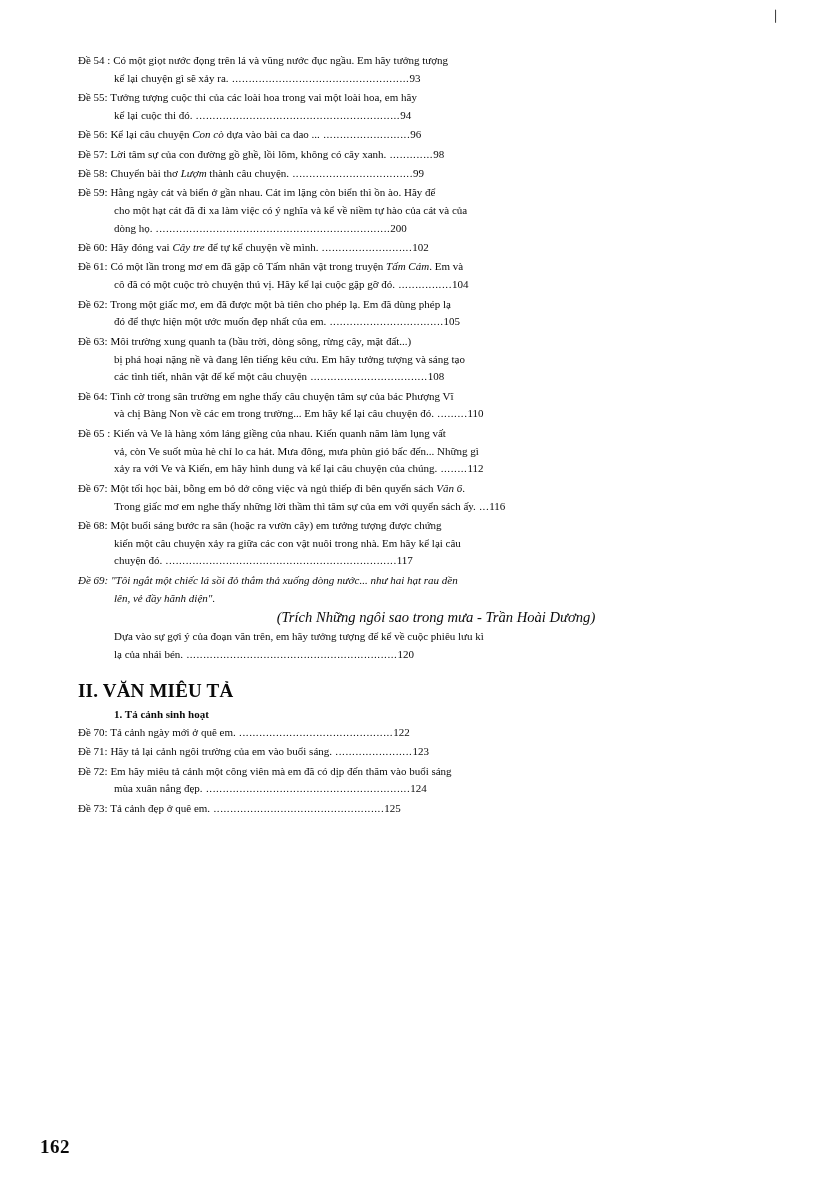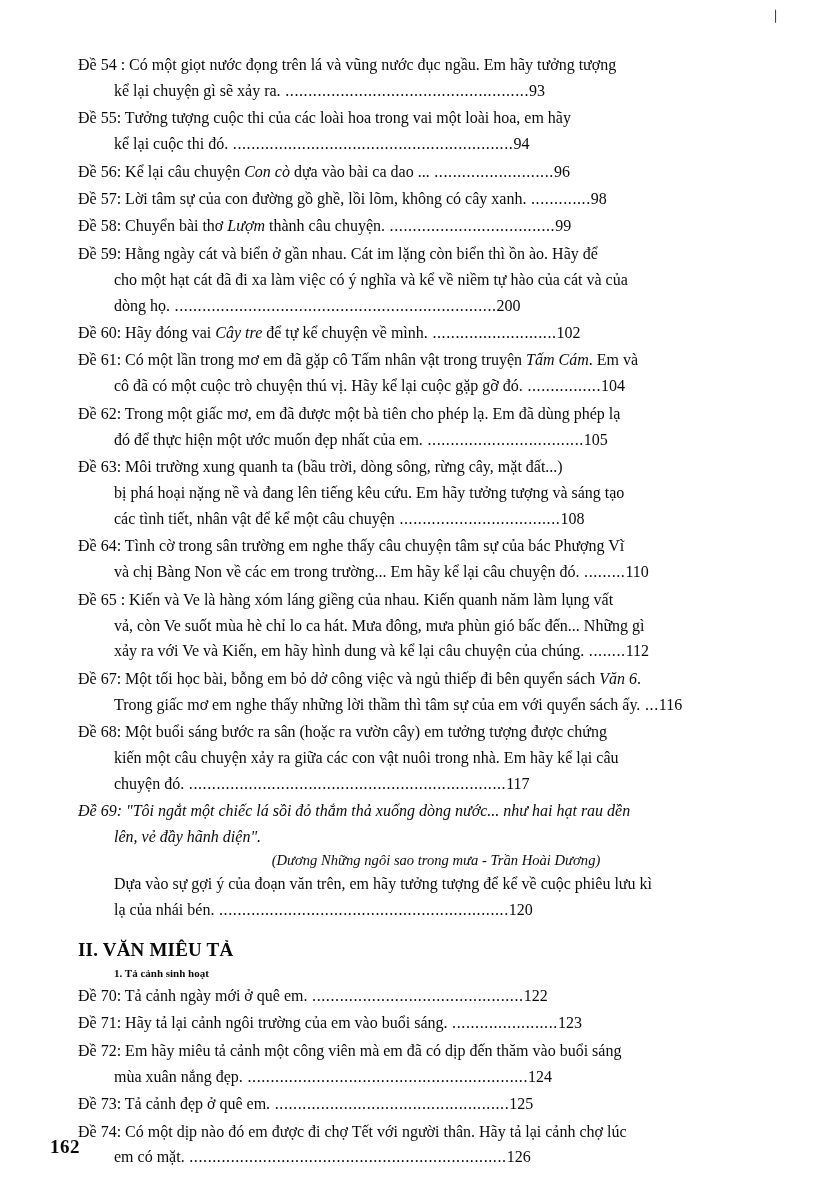--- a/index.html
+++ b/index.html
@@ -26,21 +26,21 @@
     position: absolute;
     top: 10px;
     right: 60px;
     font-size: 11px;
     color: #444;
   }
   .toc {
     margin-top: 4px;
   }
   .entry {
-    font-size: 16px;
+    font-size: 11px;
     line-height: 1.62;
     margin-bottom: 1.5px;
     text-align: justify;
   }
   .ital {
     font-style: italic;
     margin-top: 20px;
   }
   .dots {
     letter-spacing: 0.6px;
@@ -71,21 +71,21 @@
     letter-spacing: 0.2px;
   }
   .sub-head {
     font-size: 11px;
     font-weight: bold;
     margin: 2px 0 4px 0;
     padding-left: 36px;
   }
   .folio {
     position: absolute;
-    left: 50px;
+    left: 40px;
     bottom: 42px;
     font-size: 19px;
     font-weight: bold;
     letter-spacing: 0.5px;
   }
 </style>
 </head>
 <body>
 
 <div class="page">
@@ -105,33 +105,32 @@
         <div class="entry" id="entry-de-62">Đề 62: Trong một giấc mơ, em đã được một bà tiên cho phép lạ. Em đã dùng phép lạ<br>đó để thực hiện một ước muốn đẹp nhất của em.<span class="dots"> ..................................</span><span class="pg">105</span></div>
         <div class="entry" id="entry-de-63">Đề 63: Môi trường xung quanh ta (bầu trời, dòng sông, rừng cây, mặt đất...)<br>bị phá hoại nặng nề và đang lên tiếng kêu cứu. Em hãy tưởng tượng và sáng tạo<br>các tình tiết, nhân vật để kể một câu chuyện<span class="dots"> ...................................</span><span class="pg">108</span></div>
         <div class="entry" id="entry-de-64">Đề 64: Tình cờ trong sân trường em nghe thấy câu chuyện tâm sự của bác Phượng Vĩ<br>và chị Bàng Non về các em trong trường... Em hãy kể lại câu chuyện đó.<span class="dots"> .........</span><span class="pg">110</span></div>
         <div class="entry" id="entry-de-65">Đề 65 : Kiến và Ve là hàng xóm láng giềng của nhau. Kiến quanh năm làm lụng vất<br>vả, còn Ve suốt mùa hè chỉ lo ca hát. Mưa đông, mưa phùn gió bấc đến... Những gì<br>xảy ra với Ve và Kiến, em hãy hình dung và kể lại câu chuyện của chúng.<span class="dots"> ........</span><span class="pg">112</span></div>
         <div class="entry" id="entry-de-67">Đề 67: Một tối học bài, bỗng em bỏ dở công việc và ngủ thiếp đi bên quyển sách <span class="ital">Văn 6</span>.<br>Trong giấc mơ em nghe thấy những lời thầm thì tâm sự của em với quyển sách ấy.<span class="dots"> ...</span><span class="pg">116</span></div>
         <div class="entry" id="entry-de-68">Đề 68: Một buổi sáng bước ra sân (hoặc ra vườn cây) em tưởng tượng được chứng<br>kiến một câu chuyện xảy ra giữa các con vật nuôi trong nhà. Em hãy kể lại câu<br>chuyện đó.<span class="dots"> .....................................................................</span><span class="pg">117</span></div>
         <div class="entry" id="entry-de-69"><span class="ital">Đề 69: "Tôi ngắt một chiếc lá sồi đỏ thắm thả xuống dòng nước... như hai hạt rau dền</span><br><span class="ital">lên, vẻ đầy hãnh diện".</span></div>
       </div>
 
     <div class="attrib">
-      <span>(Dương </span><span class="ital">Những ngôi sao trong mưa</span><span> - Trần Hoài Dương)</span>
+      <span>(Trích </span><span class="ital">Những ngôi sao trong mưa</span><span> - Trần Hoài Dương)</span>
     </div>
 
     <div id="toc-de69-tail">
         <div class="entry cont-only" id="entry-de-69-tail">Dựa vào sự gợi ý của đoạn văn trên, em hãy tưởng tượng để kể về cuộc phiêu lưu kì<br>lạ của nhái bén.<span class="dots"> ...............................................................</span><span class="pg">120</span></div>
       </div>
 
     <div class="section-head">II. VĂN MIÊU TẢ</div>
     <div class="sub-head">1. Tả cảnh sinh hoạt</div>
 
     <div id="toc-list-2">
         <div class="entry" id="entry-de-70">Đề 70: Tả cảnh ngày mới ở quê em.<span class="dots"> ..............................................</span><span class="pg">122</span></div>
         <div class="entry" id="entry-de-71">Đề 71: Hãy tả lại cảnh ngôi trường của em vào buổi sáng.<span class="dots"> .......................</span><span class="pg">123</span></div>
         <div class="entry" id="entry-de-72">Đề 72: Em hãy miêu tả cảnh một công viên mà em đã có dịp đến thăm vào buổi sáng<br>mùa xuân nắng đẹp.<span class="dots"> .............................................................</span><span class="pg">124</span></div>
         <div class="entry" id="entry-de-73">Đề 73: Tả cảnh đẹp ở quê em.<span class="dots"> ...................................................</span><span class="pg">125</span></div>
-        <div class="entry" id="entry-de-74">Đề 74: Có một dịp nào đó em được đi chợ Tết với người thân. Hãy tả lại cảnh chợ lúc<br>em có mặt.<span class="dots"> .....................................................................</span><span class="pg">126</span></div>
       </div>
   </div>
 
   <div class="folio">162</div>
 </div>
 
 </body></html>

